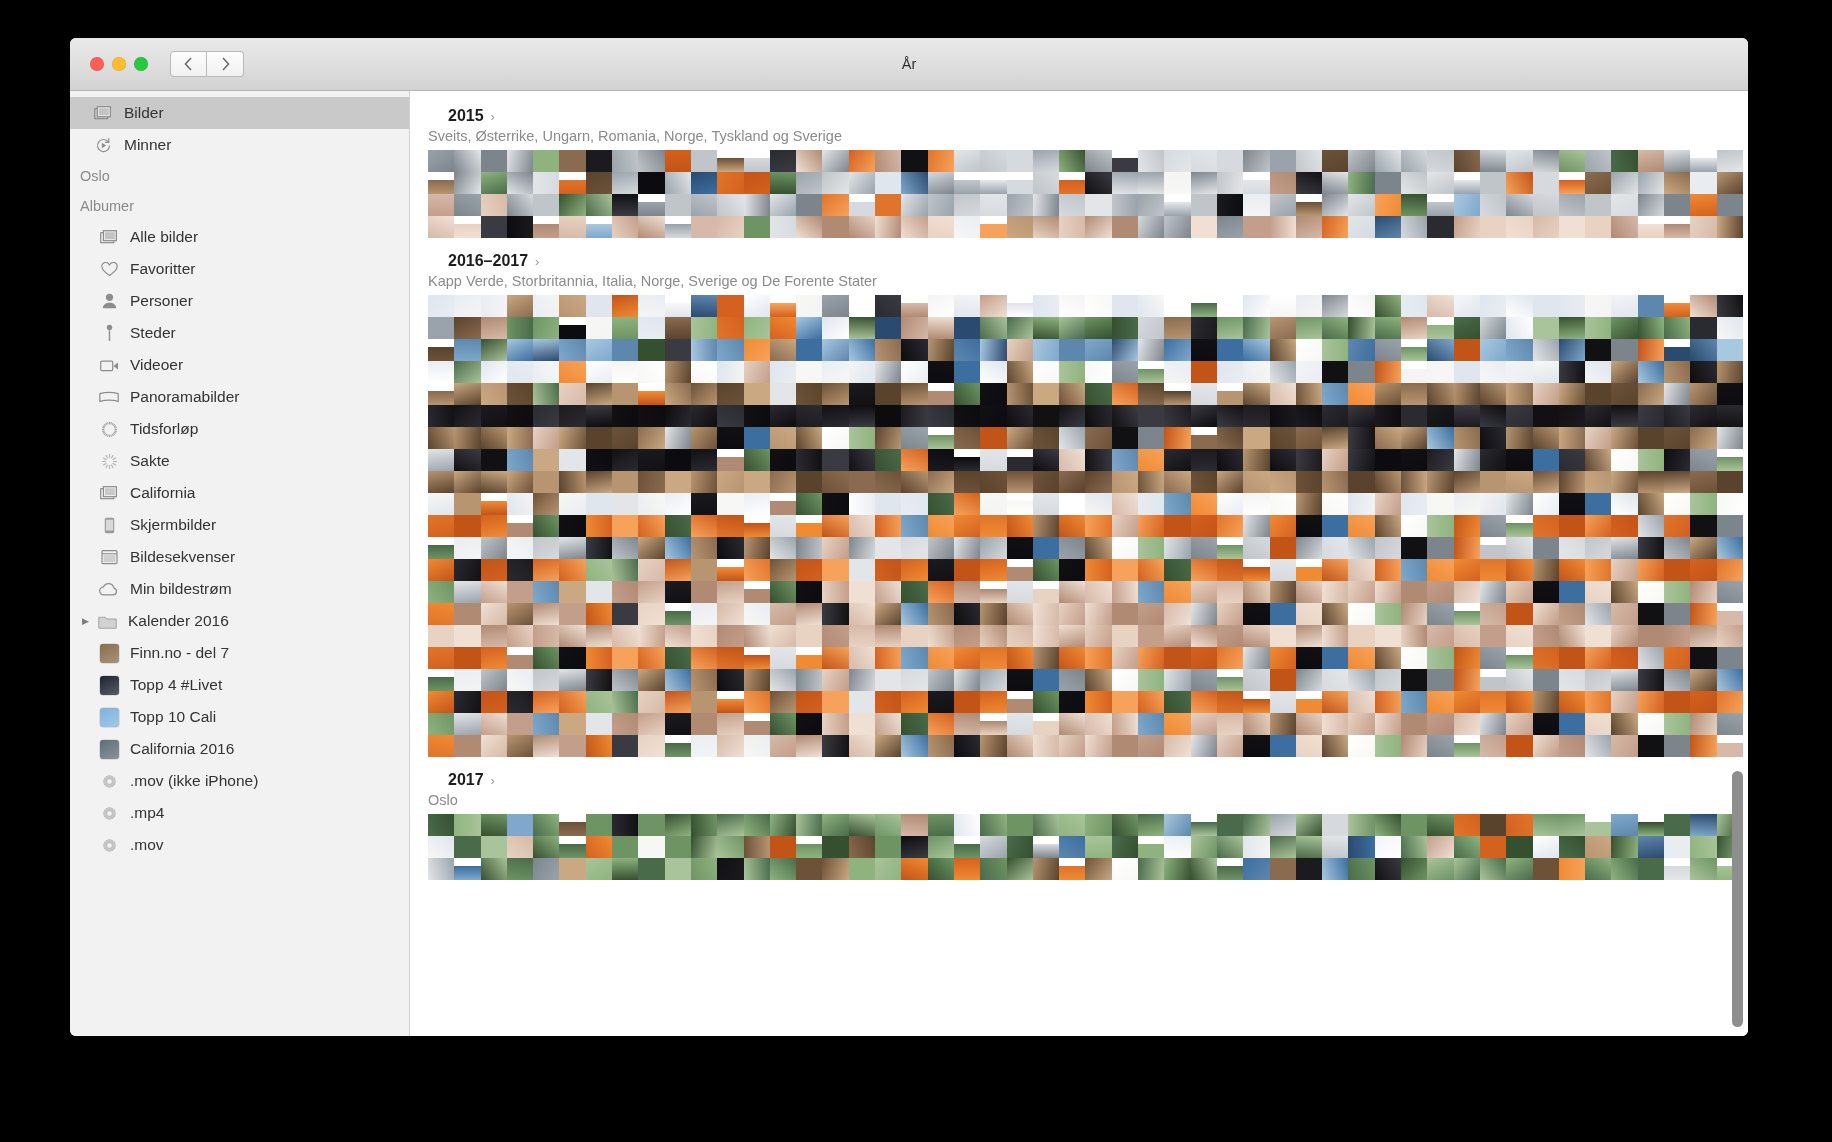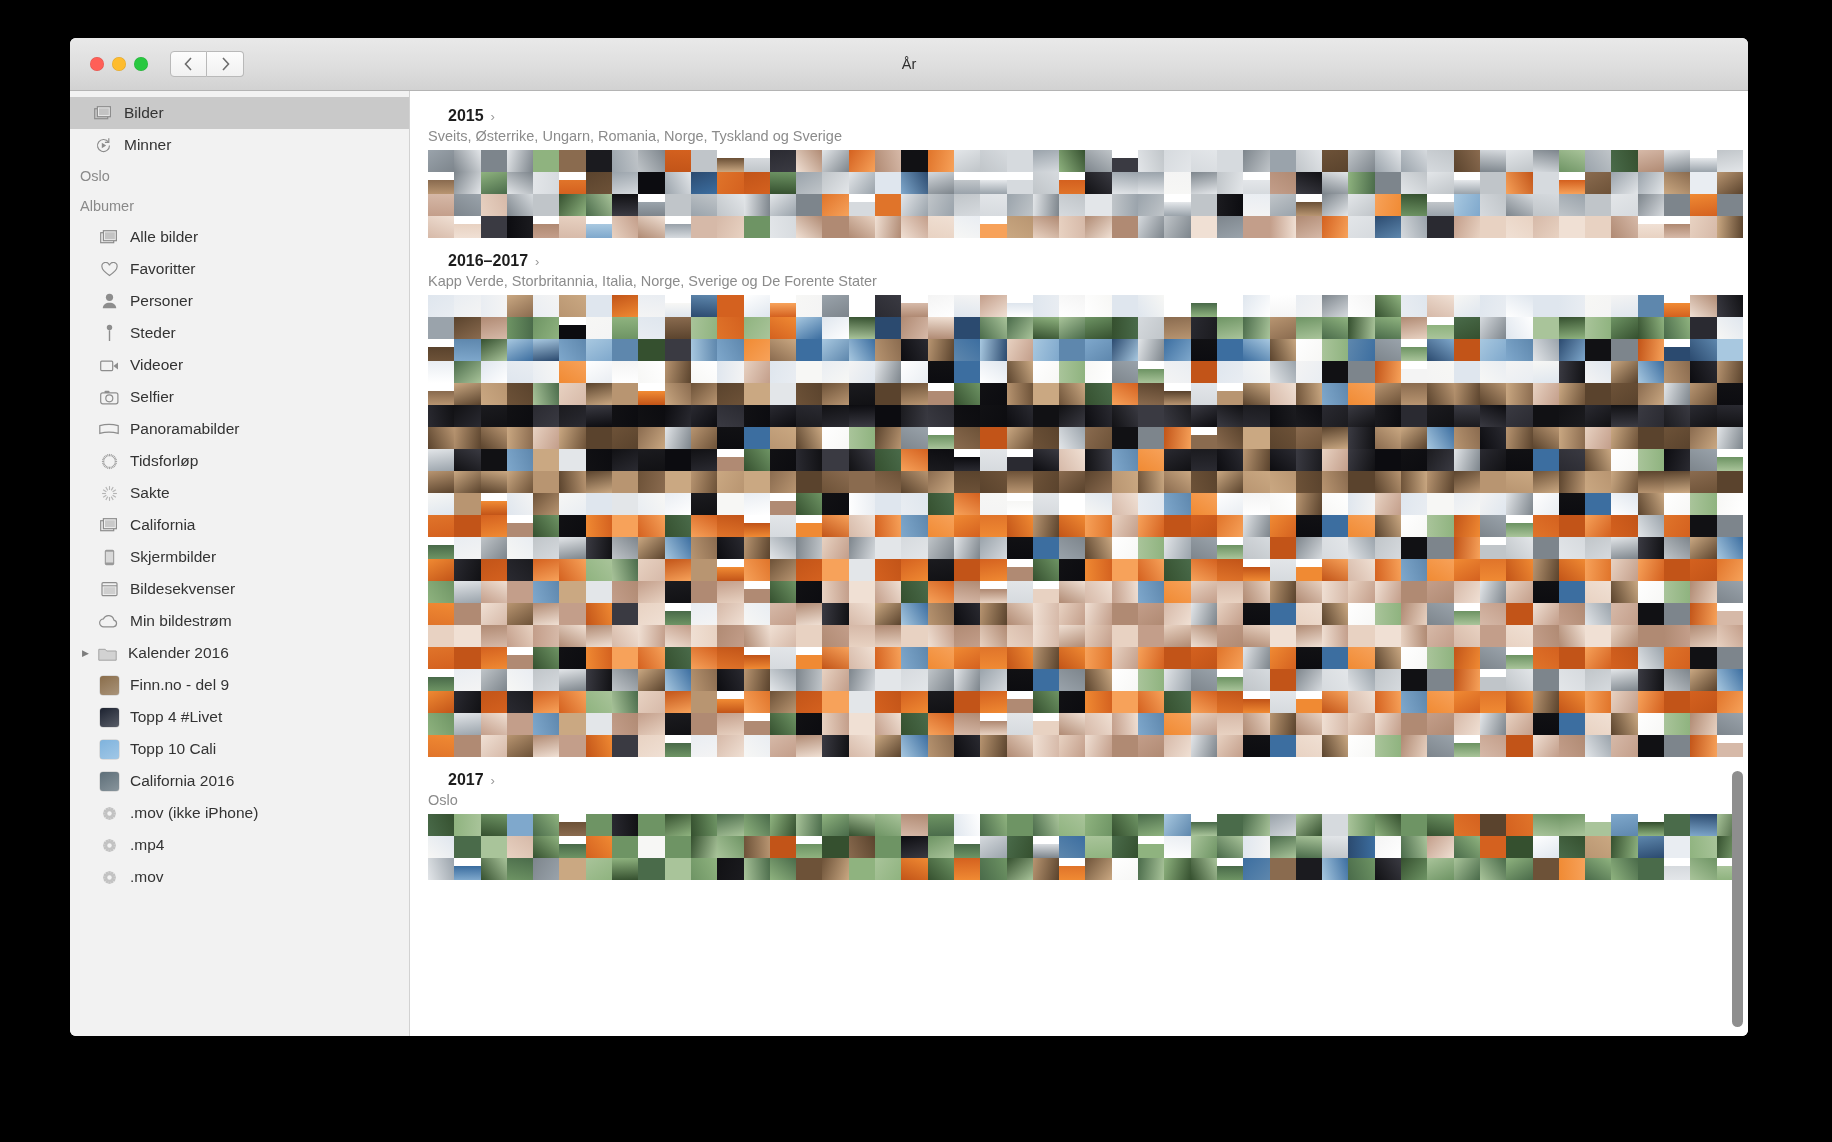--- a/index.html
+++ b/index.html
@@ -219,30 +219,20 @@
           <span class="ic">
             <svg width="19" height="13" viewBox="0 0 19 13">
               <rect x="0.7" y="2.2" width="12" height="9.4" rx="1" fill="none" stroke="#8d8d8d" stroke-width="1.2"></rect>
               <polygon points="13.4,6.9 18,3.4 18,10.4" fill="#8d8d8d" stroke="none"></polygon>
             </svg>
           </span>
           <span>Videoer</span>
         </div>
         <div class="srow indent">
           <span class="ic">
-            <svg width="19" height="15" viewBox="0 0 19 15">
-              <rect x="0.7" y="2.8" width="17.2" height="11" rx="2" fill="none" stroke="#8d8d8d" stroke-width="1.2"></rect>
-              <circle cx="9.3" cy="8.3" r="3.5" fill="none" stroke="#8d8d8d" stroke-width="1.2"></circle>
-              <rect x="4.5" y="0.8" width="5" height="2.2" rx="0.8" fill="#8d8d8d" stroke="none"></rect>
-            </svg>
-          </span>
-          <span>Selfier</span>
-        </div>
-        <div class="srow indent">
-          <span class="ic">
             <svg width="20" height="13" viewBox="0 0 20 13">
               <path d="M0.8 2.6c6-1.6 12.4-1.6 18.4 0v7.8c-6-1.6-12.4-1.6-18.4 0Z" fill="none" stroke="#8d8d8d" stroke-width="1.2"></path>
             </svg>
           </span>
           <span>Panoramabilder</span>
         </div>
         <div class="srow indent">
           <span class="ic">
             <svg width="17" height="17" viewBox="0 0 17 17">
               <g stroke="#a5a5a5" stroke-width="1.1">
@@ -339,21 +329,21 @@
             <svg width="19" height="15" viewBox="0 0 19 15">
               <path d="M0.8 3.3h6.4l1.5 1.7h9.5v9.2H0.8Z" fill="#d2d2d2" stroke="#a3a3a3" stroke-width="1"></path>
             </svg>
           </span>
           <span>Kalender 2016</span>
         </div>
         <div class="srow indent">
           <span class="ic">
             <span class="thumbic" style="background: linear-gradient(150deg, rgb(138, 109, 74), rgba(255, 255, 255, 0.267)), rgb(138, 109, 74); margin-right: 0px;"></span>
           </span>
-          <span>Finn.no - del 9</span>
+          <span>Finn.no - del 7</span>
         </div>
         <div class="srow indent">
           <span class="ic">
             <span class="thumbic" style="background: linear-gradient(150deg, rgb(28, 34, 48), rgba(255, 255, 255, 0.267)), rgb(28, 34, 48); margin-right: 0px;"></span>
           </span>
           <span>Topp 4 #Livet</span>
         </div>
         <div class="srow indent">
           <span class="ic">
             <span class="thumbic" style="background: linear-gradient(150deg, rgb(127, 179, 221), rgba(255, 255, 255, 0.267)), rgb(127, 179, 221); margin-right: 0px;"></span>

